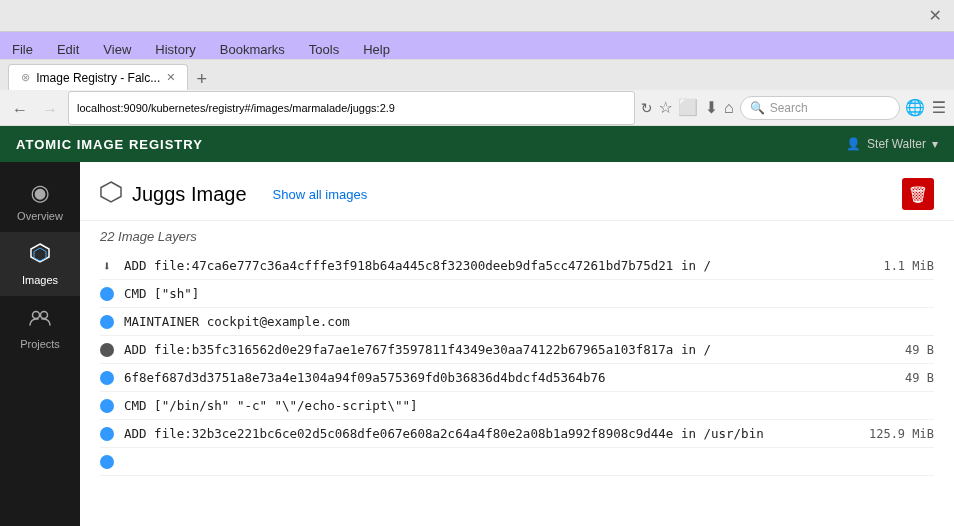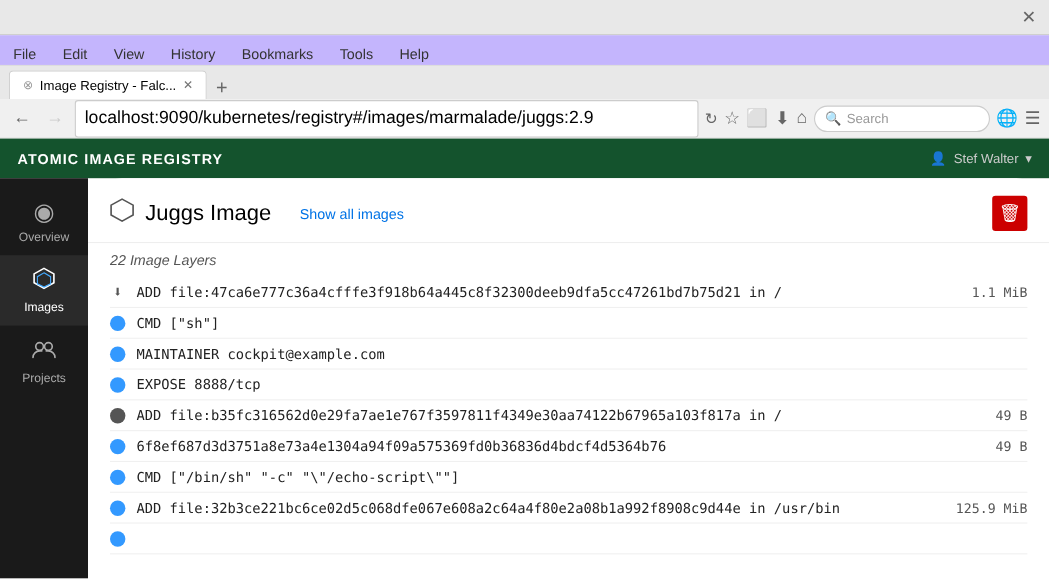--- a/index.html
+++ b/index.html
@@ -74,21 +74,21 @@
       font-size: 16px;
       color: #666;
       padding: 2px 4px;
     }
     .url-box {
       flex: 1;
       height: 24px;
       border: 1px solid #ccc;
       border-radius: 3px;
       padding: 16px 8px;
-      font-size: 16px;
+      font-size: 11px;
       background: #fff;
     }
     .reload-btn { font-size: 14px; color: #666; cursor: pointer; }
     .search-box {
       height: 24px;
       border: 1px solid #ccc;
       border-radius: 12px;
       padding: 0 10px;
       font-size: 12px;
       background: #fff;
@@ -345,24 +345,20 @@
         </div>
         <div class="layer-row">
           <span class="layer-dot dot-blue"></span>
           <span class="layer-text">CMD ["sh"]</span>
         </div>
         <div class="layer-row">
           <span class="layer-dot dot-blue"></span>
           <span class="layer-text">MAINTAINER cockpit@example.com</span>
         </div>
         <div class="layer-row">
-          <span class="layer-dot dot-blue"></span>
-          <span class="layer-text">EXPOSE 8888/tcp</span>
-        </div>
-        <div class="layer-row">
           <span class="layer-dot dot-dark"></span>
           <span class="layer-text">ADD file:b35fc316562d0e29fa7ae1e767f3597811f4349e30aa74122b67965a103f817a in /</span>
           <span class="layer-size">49 B</span>
         </div>
         <div class="layer-row">
           <span class="layer-dot dot-blue"></span>
           <span class="layer-text">6f8ef687d3d3751a8e73a4e1304a94f09a575369fd0b36836d4bdcf4d5364b76</span>
           <span class="layer-size">49 B</span>
         </div>
         <div class="layer-row">

